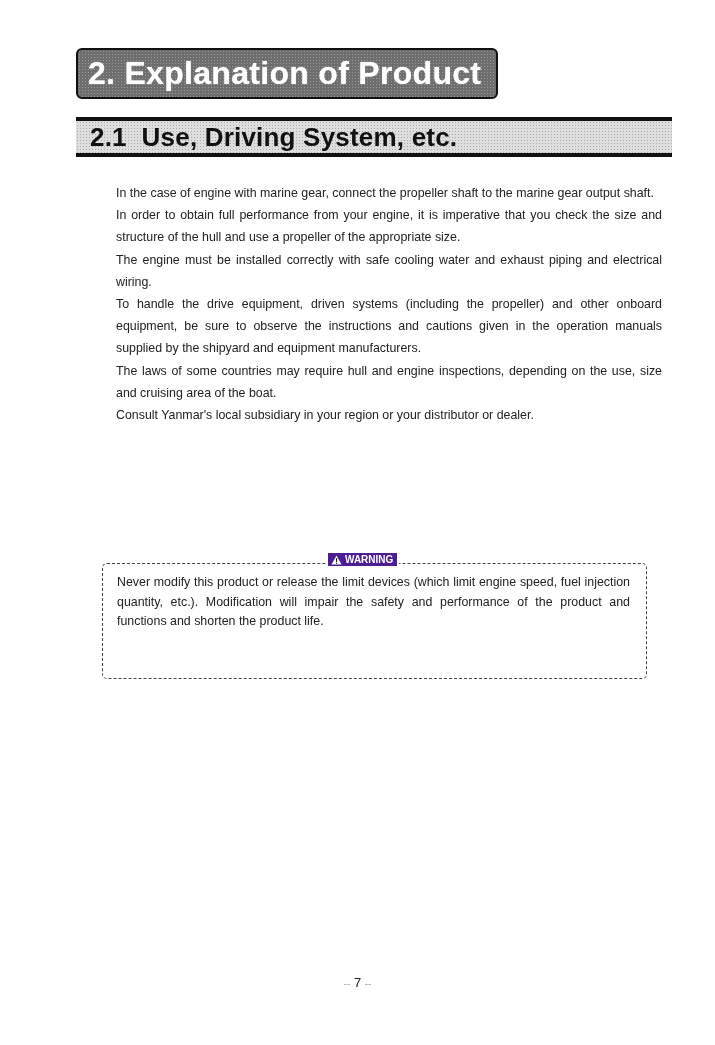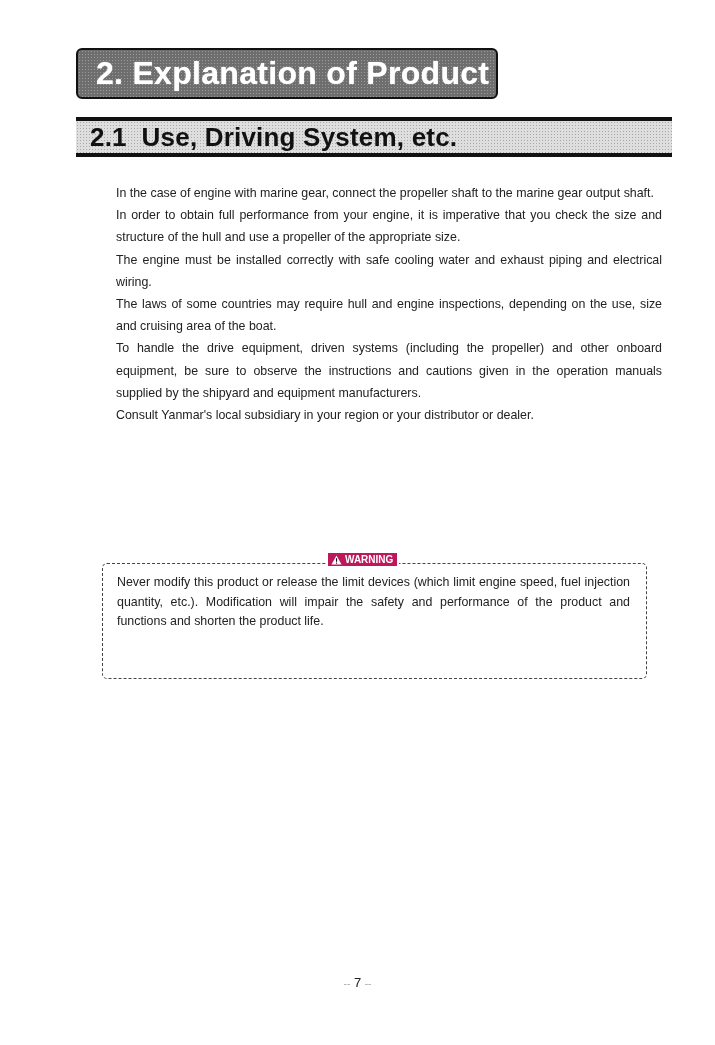--- a/index.html
+++ b/index.html
@@ -7,21 +7,21 @@
     width: 715px; height: 1045px; position: relative; overflow: hidden;
     font-family: "Liberation Sans", "DejaVu Sans", sans-serif; color: #1a1a1a;
   }
   .section-title {
     position: absolute; left: 76px; top: 48px; width: 422px; height: 51px;
     border: 2px solid #111; border-radius: 6px;
     background-color: #6e6e6e;
     background-image: radial-gradient(#9a9a9a 0.8px, transparent 0.9px);
     background-size: 3px 3px;
     box-sizing: border-box;
-    display: flex; align-items: center; padding-left: 18px;
+    display: flex; align-items: center; padding-left: 10px;
   }
   .section-title span {
     color: #ffffff; font-weight: bold; font-size: 32px; letter-spacing: 0.3px;
     text-shadow: 0 0 1px #ddd;
   }
   .subsection-bar {
     position: absolute; left: 76px; top: 117px; width: 596px; height: 40px;
     box-sizing: border-box;
     border-top: 4px solid #111; border-bottom: 4px solid #111;
     background-color: #dedede;
@@ -43,21 +43,21 @@
     border: 1px dashed #444; border-radius: 5px;
     padding: 9px 16px 0 14px;
   }
   .warning-box .wtext {
     font-size: 12.4px; line-height: 19.6px; text-align: justify; color: #222;
   }
   .warning-box .wtext p { margin: 0; }
   .warning-label {
     position: absolute; left: 225px; top: -11px; height: 13px;
     padding: 0 4px 0 3px;
-    background: #be185d; color: #fff;
+    background: #4c1d95; color: #fff;
     font-size: 10px; font-weight: bold; line-height: 13px;
     display: flex; align-items: center; gap: 3px;
     outline: 2px solid #fff;
   }
   .warning-label svg { display: block; }
   .page-number {
     position: absolute; left: 0; width: 715px; top: 975px; text-align: center;
     font-size: 13px; color: #222;
   }
   .page-number .dash { color: #aaa; font-size: 10px; vertical-align: middle; }
@@ -70,22 +70,22 @@
 </div>
 
 <div class="subsection-bar">
   <span style="white-space: pre;">2.1  Use, Driving System, etc.</span>
 </div>
 
 <div class="body-text">
   <p>In the case of engine with marine gear, connect the propeller shaft to the marine gear output shaft.</p>
   <p>In order to obtain full performance from your engine, it is imperative that you check the size and structure of the hull and use a propeller of the appropriate size.</p>
   <p>The engine must be installed correctly with safe cooling water and exhaust piping and electrical wiring.</p>
+  <p>To handle the drive equipment, driven systems (including the propeller) and other onboard equipment, be sure to observe the instructions and cautions given in the operation manuals supplied by the shipyard and equipment manufacturers.</p>
   <p>The laws of some countries may require hull and engine inspections, depending on the use, size and cruising area of the boat.</p>
-  <p>To handle the drive equipment, driven systems (including the propeller) and other onboard equipment, be sure to observe the instructions and cautions given in the operation manuals supplied by the shipyard and equipment manufacturers.</p>
   <p>Consult  Yanmar's local subsidiary in your region or your distributor or dealer.</p>
 </div>
 
 <div class="warning-box">
   <div class="warning-label">
     <svg width="11" height="10" viewBox="0 0 11 10">
       <polygon points="5.5,0.5 10.5,9.5 0.5,9.5" fill="#fff"></polygon>
       <rect x="5" y="3.2" width="1.1" height="3.6" fill="#111"></rect>
       <rect x="5" y="7.6" width="1.1" height="1.1" fill="#111"></rect>
     </svg>

